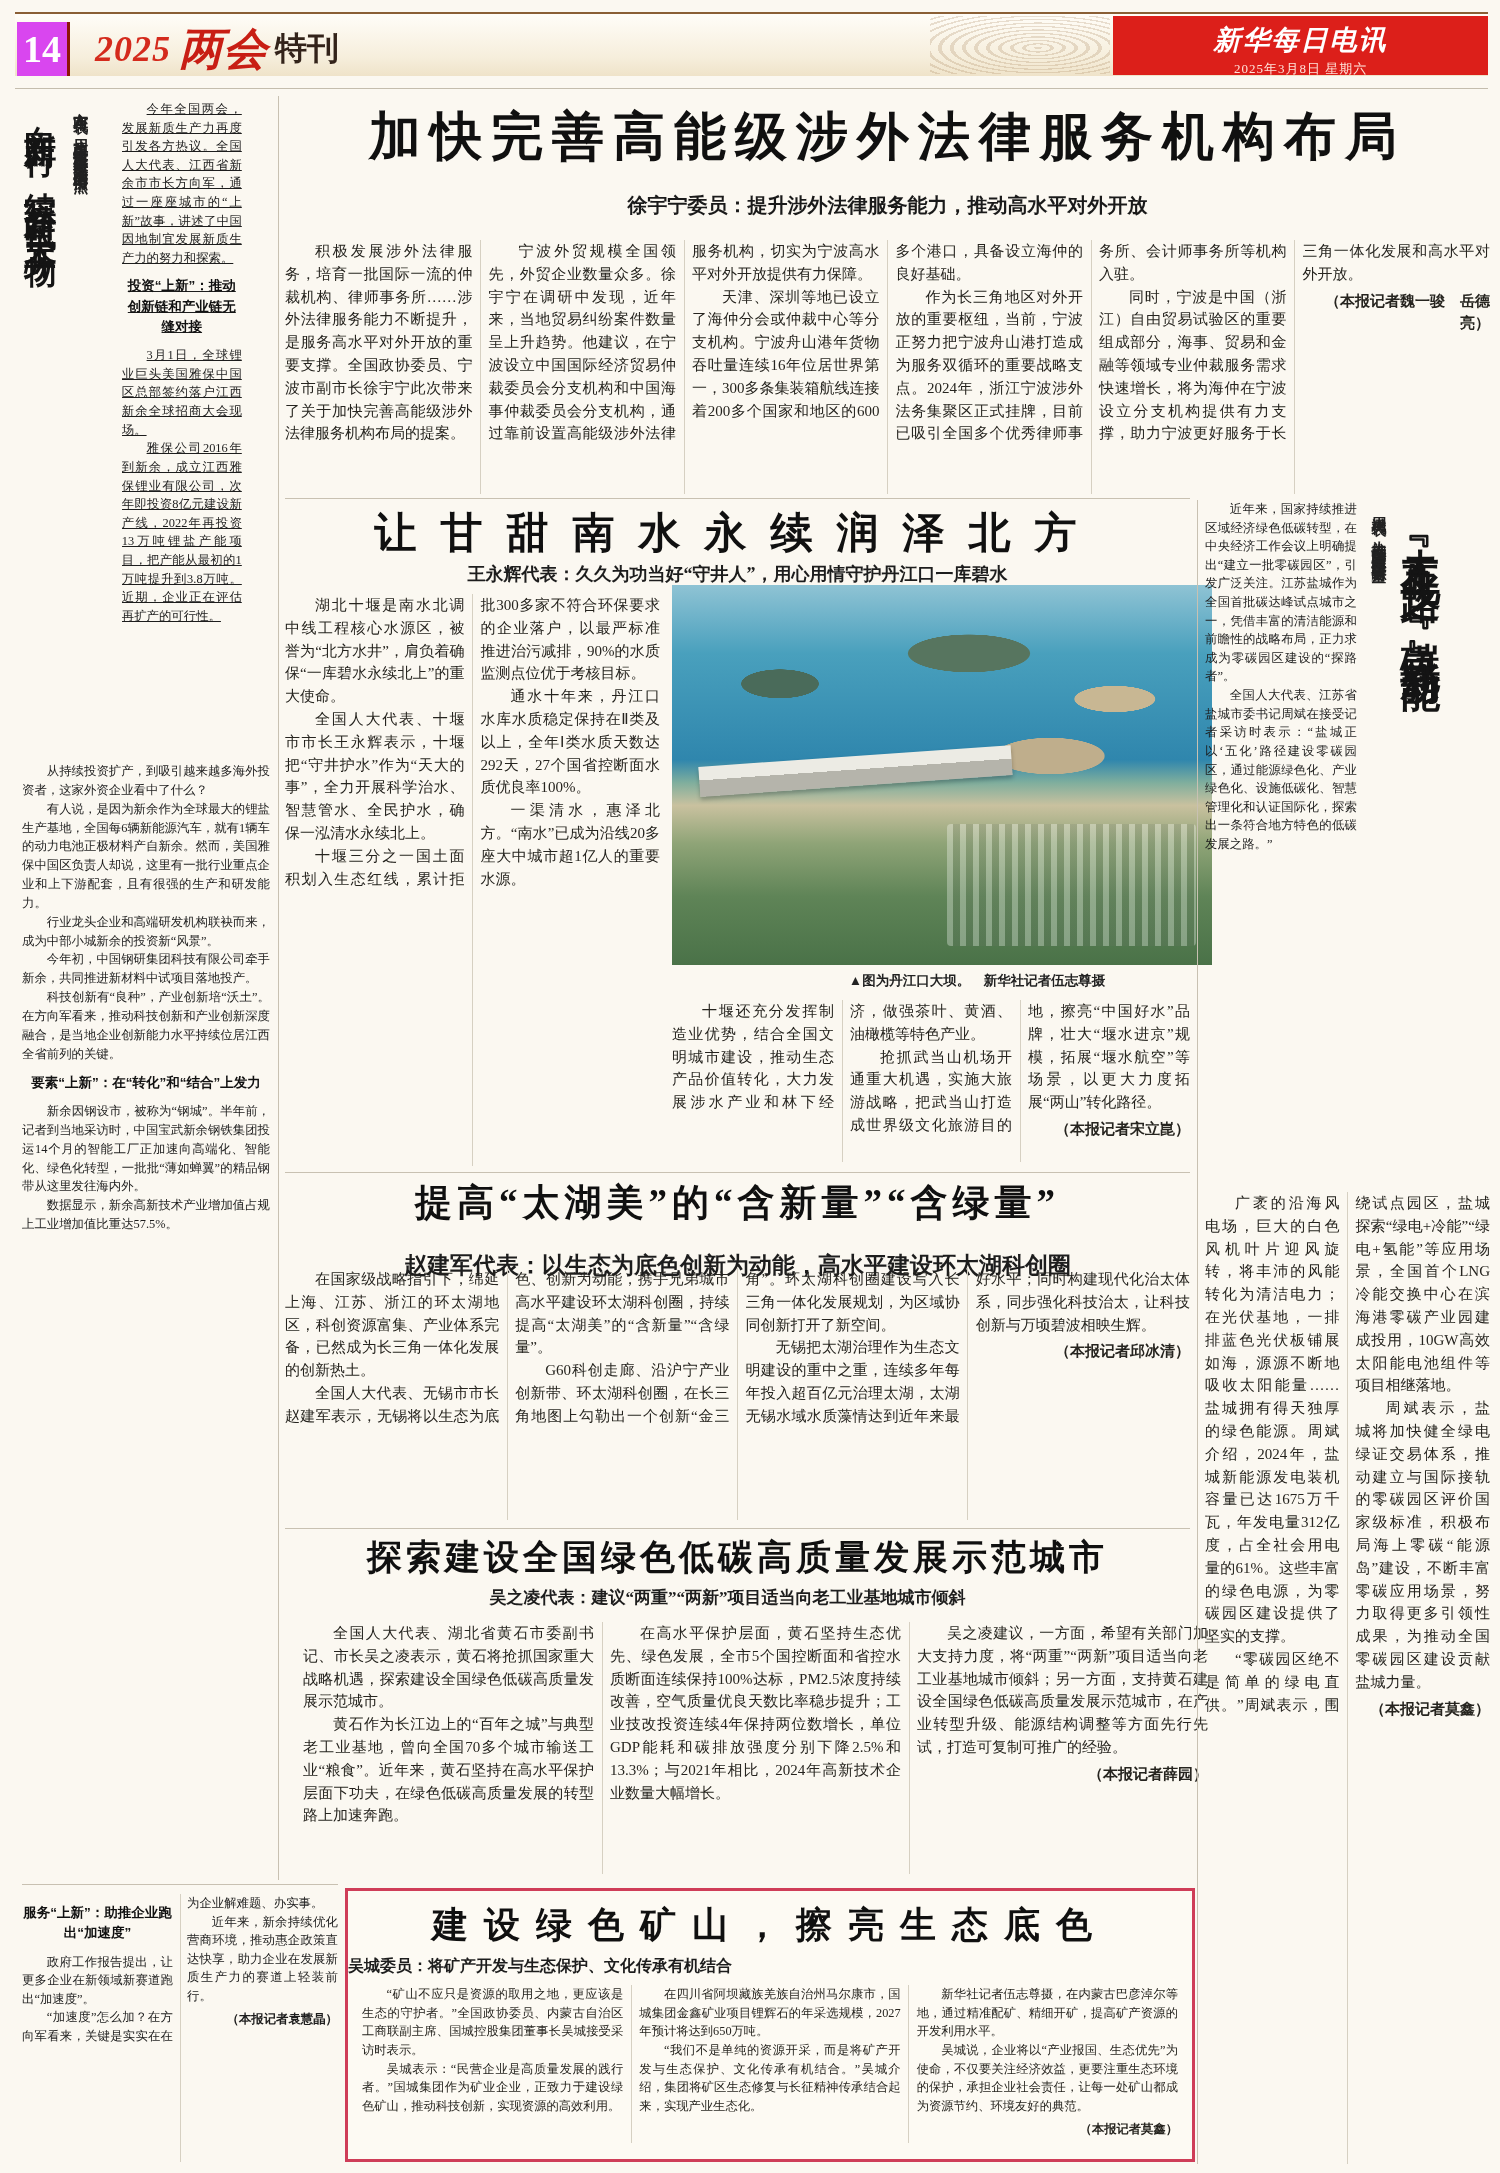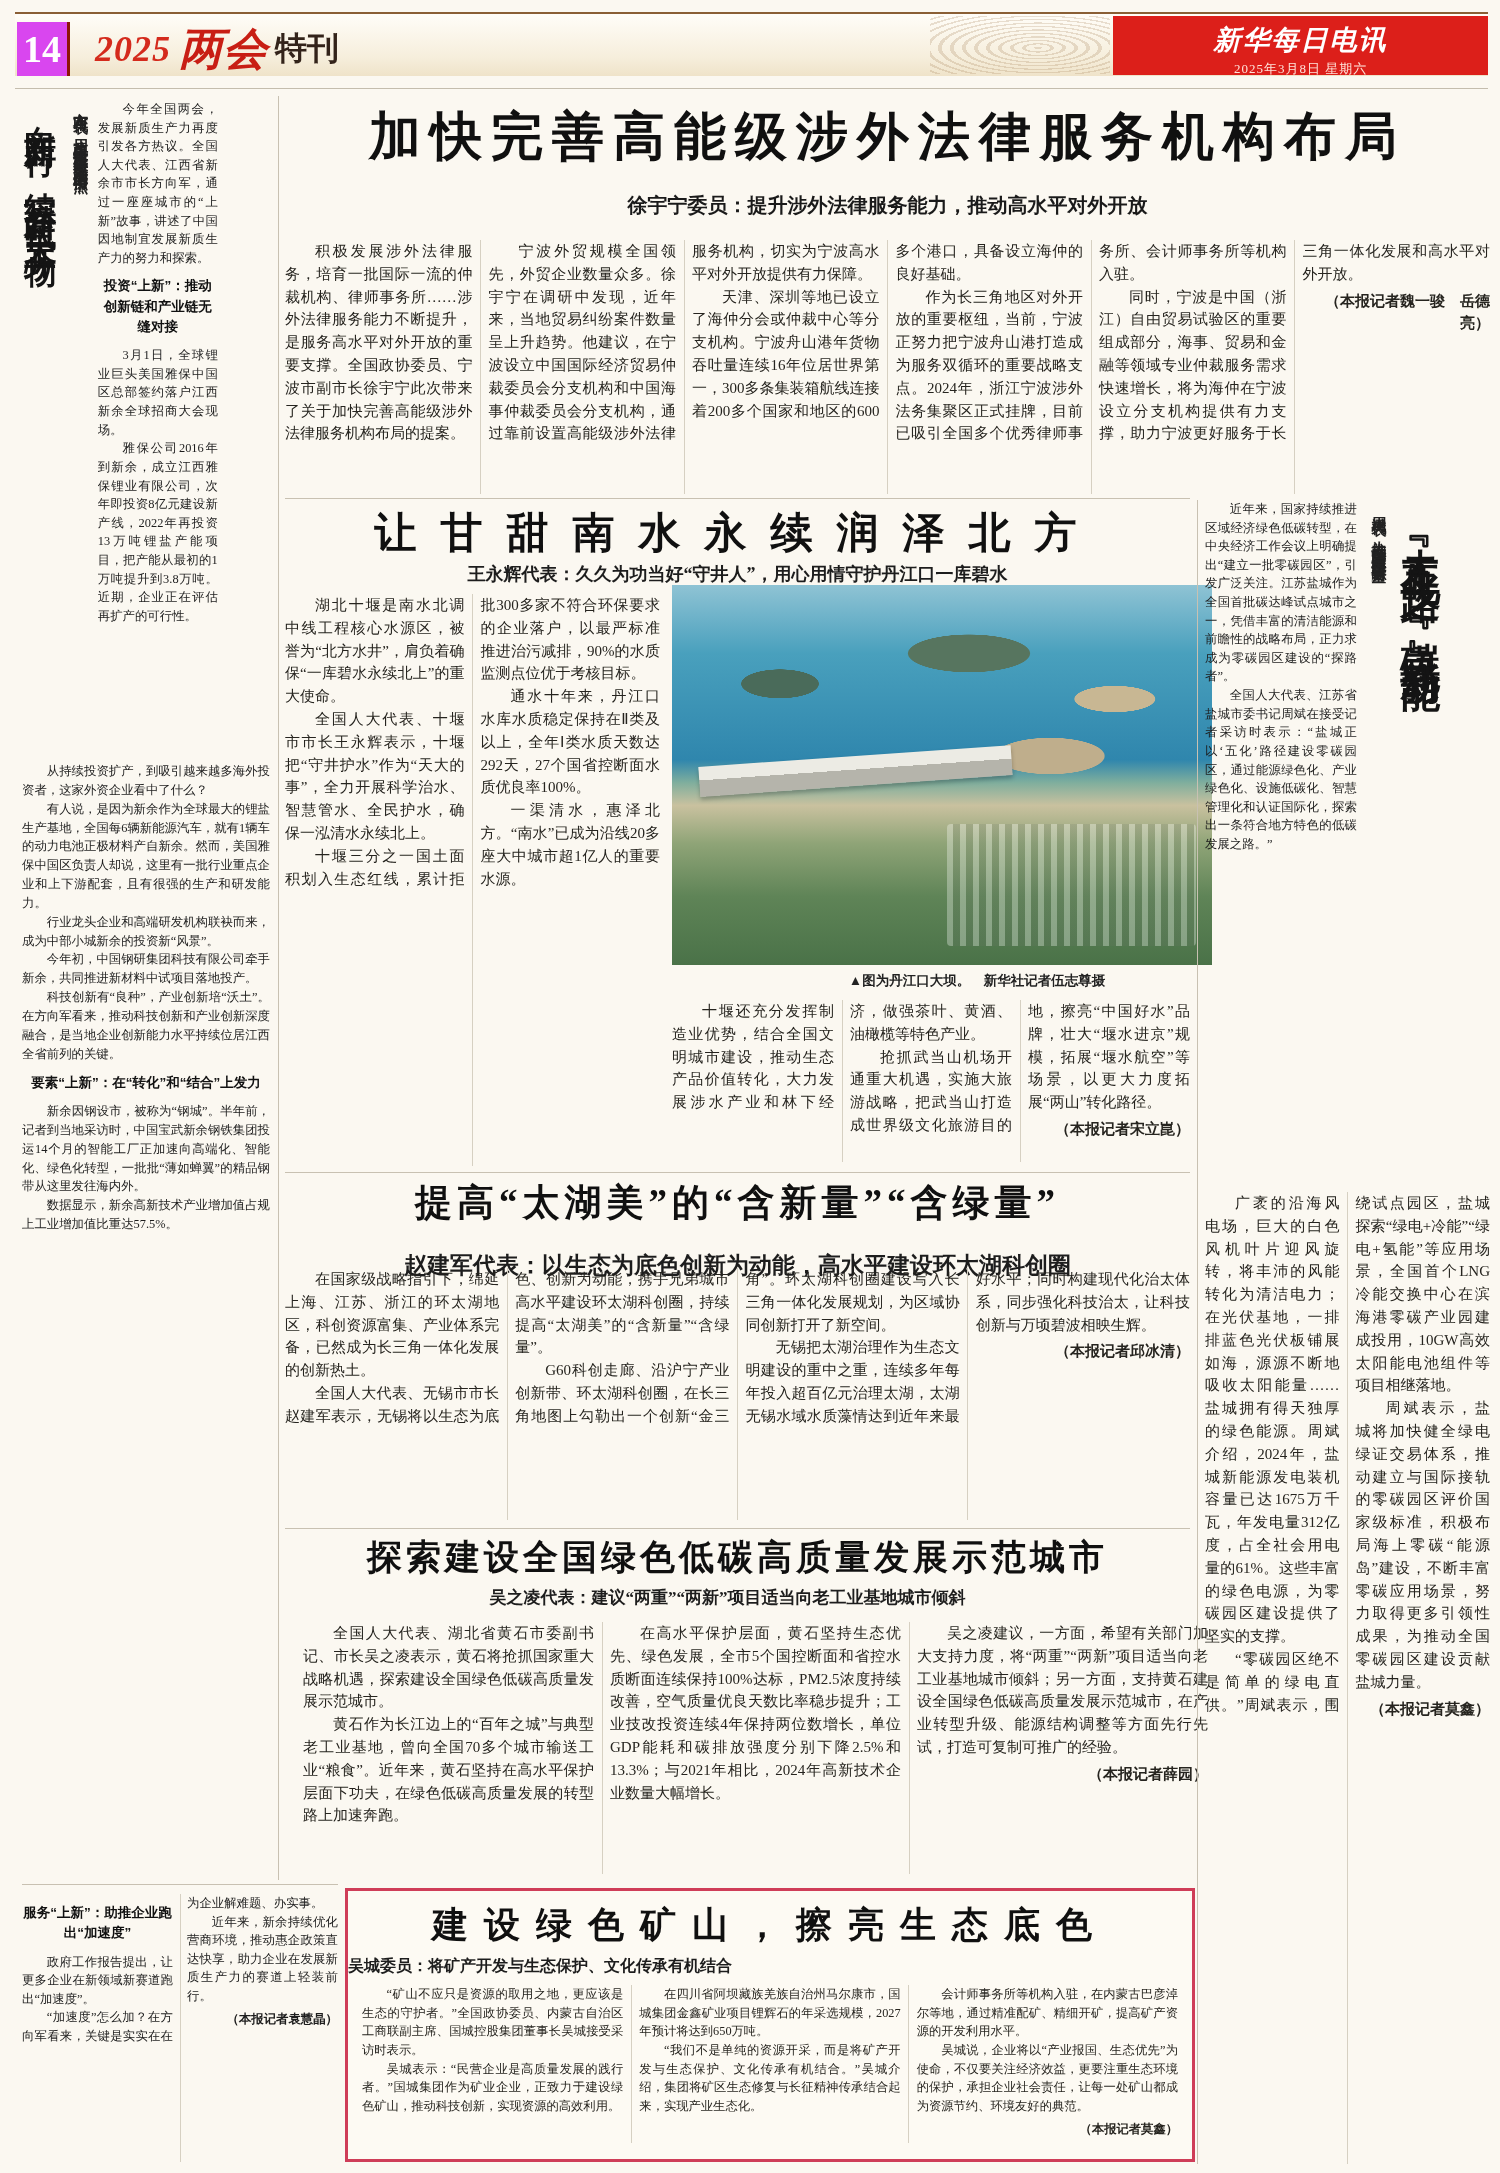--- a/index.html
+++ b/index.html
@@ -30,21 +30,21 @@
   p{margin:0;text-indent:2em;}
   .art-body{text-align:justify;font-size:15px;line-height:1.52;color:#26241f;
             column-gap:16px;column-rule:1px solid #d6d0c2;overflow:hidden;}
   .credit{display:block;text-align:right;font-weight:700;text-indent:0;margin-top:4px;}
   .byline-c{text-align:center;font-weight:700;}
   .v-txt{writing-mode:vertical-rl;text-orientation:upright;}
   
   .left-top{position:absolute;left:22px;top:100px;height:650px;display:flex;}
   .left-headline{font-size:32px;font-weight:900;letter-spacing:7px;line-height:1.15;color:#141414;}
   .left-byline{font-size:15px;font-weight:700;letter-spacing:2px;margin-left:12px;color:#222;}
-  .left-topcol{width:120px;margin-left:8px;font-size:12.4px;line-height:1.5;text-align:justify;overflow:hidden;}
+  .left-topcol{width:120px;margin-left:32px;font-size:12.4px;line-height:1.5;text-align:justify;overflow:hidden;text-decoration:underline;}
   .left-main{position:absolute;left:22px;top:762px;width:248px;height:1112px;
              font-size:12.4px;line-height:1.52;text-align:justify;overflow:hidden;}
   .left-bottom{position:absolute;left:22px;top:1894px;width:316px;height:268px;
                column-count:2;column-gap:14px;column-rule:1px solid #d6d0c2;
                font-size:12.4px;line-height:1.5;text-align:justify;overflow:hidden;}
   .lsub{font-weight:700;text-indent:0;text-align:center;margin:9px 0;
         font-family:"Liberation Sans",sans-serif;font-size:13.5px;color:#111;}
   
   .law-headline{position:absolute;left:285px;top:102px;width:1205px;text-align:center;
                 font-size:52px;font-weight:900;letter-spacing:9px;color:#101010;}
@@ -197,21 +197,21 @@
   </div>
 
   <div class="mine-box">
     <div class="mine-headline">建设绿色矿山，擦亮生态底色</div>
     <div class="mine-byline">吴城委员：将矿产开发与生态保护、文化传承有机结合</div>
     <div class="mine-body art-body">
       <p>“矿山不应只是资源的取用之地，更应该是生态的守护者。”全国政协委员、内蒙古自治区工商联副主席、国城控股集团董事长吴城接受采访时表示。</p>
       <p>吴城表示：“民营企业是高质量发展的践行者。”国城集团作为矿业企业，正致力于建设绿色矿山，推动科技创新，实现资源的高效利用。</p>
       <p>在四川省阿坝藏族羌族自治州马尔康市，国城集团金鑫矿业项目锂辉石的年采选规模，2027年预计将达到650万吨。</p>
       <p>“我们不是单纯的资源开采，而是将矿产开发与生态保护、文化传承有机结合。”吴城介绍，集团将矿区生态修复与长征精神传承结合起来，实现产业生态化。</p>
-      <p>会计师事务所等机构入驻，在内蒙古巴彦淖尔等地，通过精准配矿、精细开矿，提高矿产资源的开发利用水平。</p>
+      <p>新华社记者伍志尊摄，在内蒙古巴彦淖尔等地，通过精准配矿、精细开矿，提高矿产资源的开发利用水平。</p>
       <p>吴城说，企业将以“产业报国、生态优先”为使命，不仅要关注经济效益，更要注重生态环境的保护，承担企业社会责任，让每一处矿山都成为资源节约、环境友好的典范。</p>
       <span class="credit">（本报记者莫鑫）</span>
     </div>
   </div>
 
   <div class="wh-top">
     <div class="wh-col1">
       <p>近年来，国家持续推进区域经济绿色低碳转型，在中央经济工作会议上明确提出“建立一批零碳园区”，引发广泛关注。江苏盐城作为全国首批碳达峰试点城市之一，凭借丰富的清洁能源和前瞻性的战略布局，正力求成为零碳园区建设的“探路者”。</p>
       <p>全国人大代表、江苏省盐城市委书记周斌在接受记者采访时表示：“盐城正以‘五化’路径建设零碳园区，通过能源绿色化、产业绿色化、设施低碳化、智慧管理化和认证国际化，探索出一条符合地方特色的低碳发展之路。”</p>
     </div>

